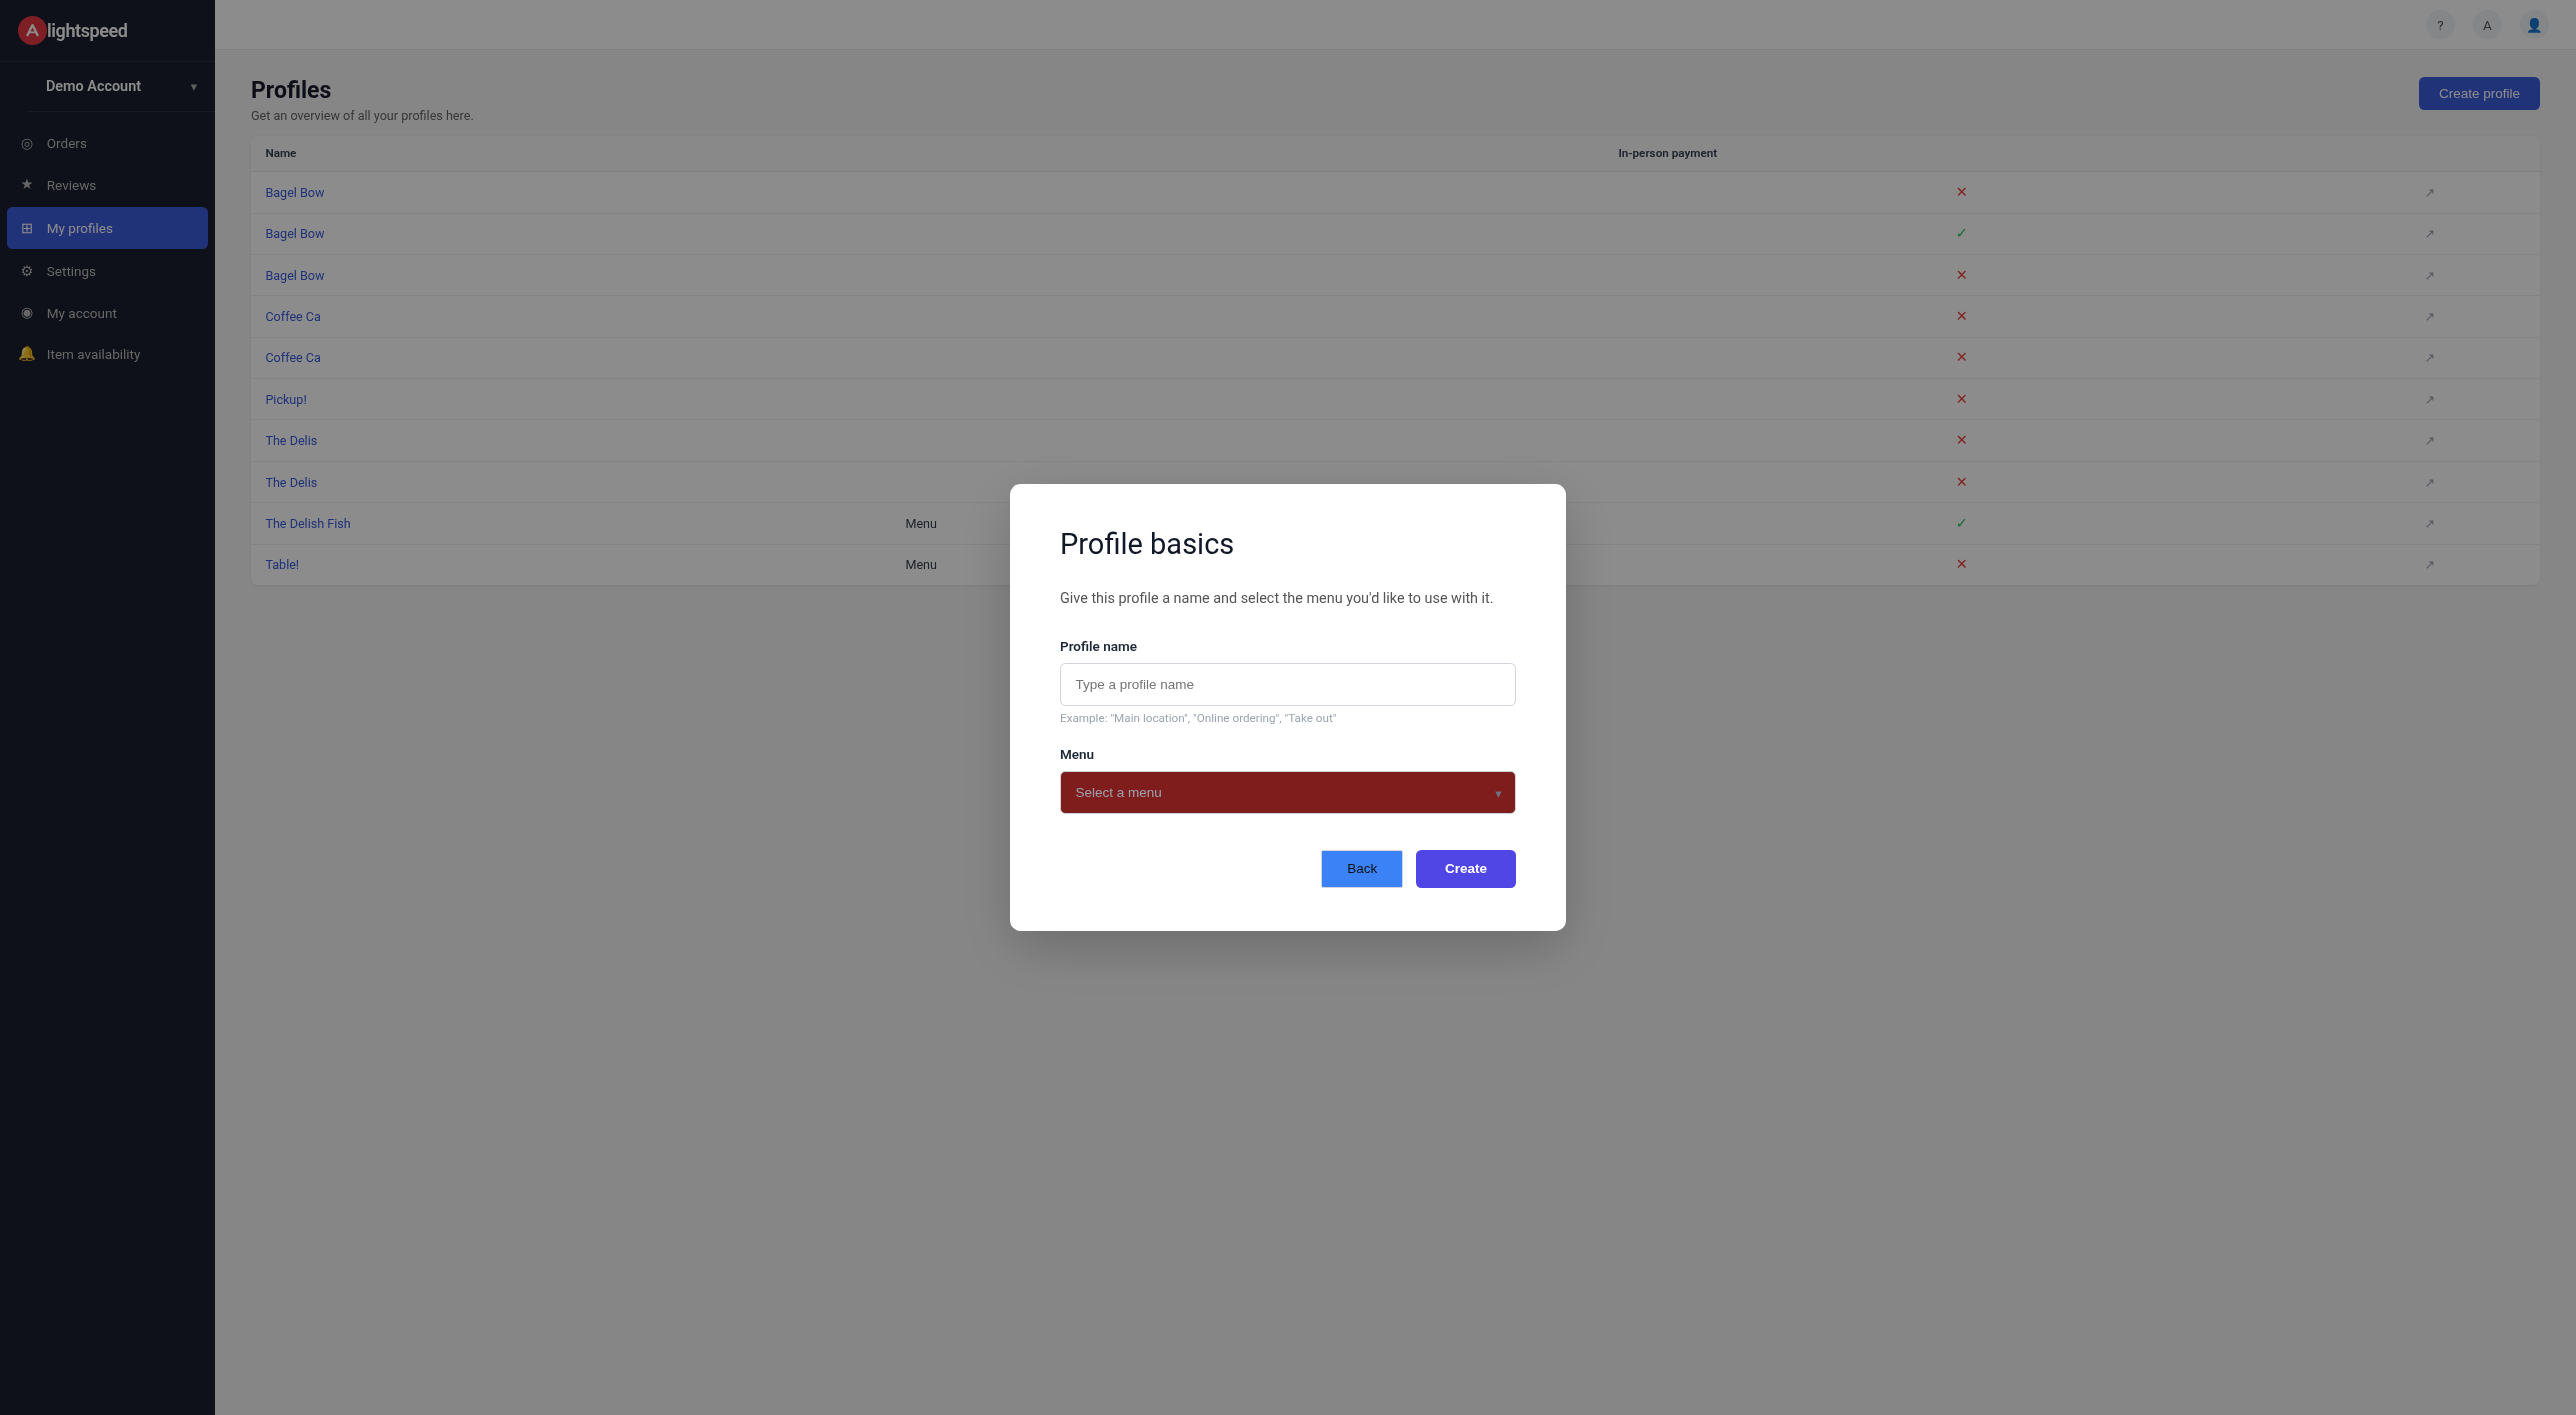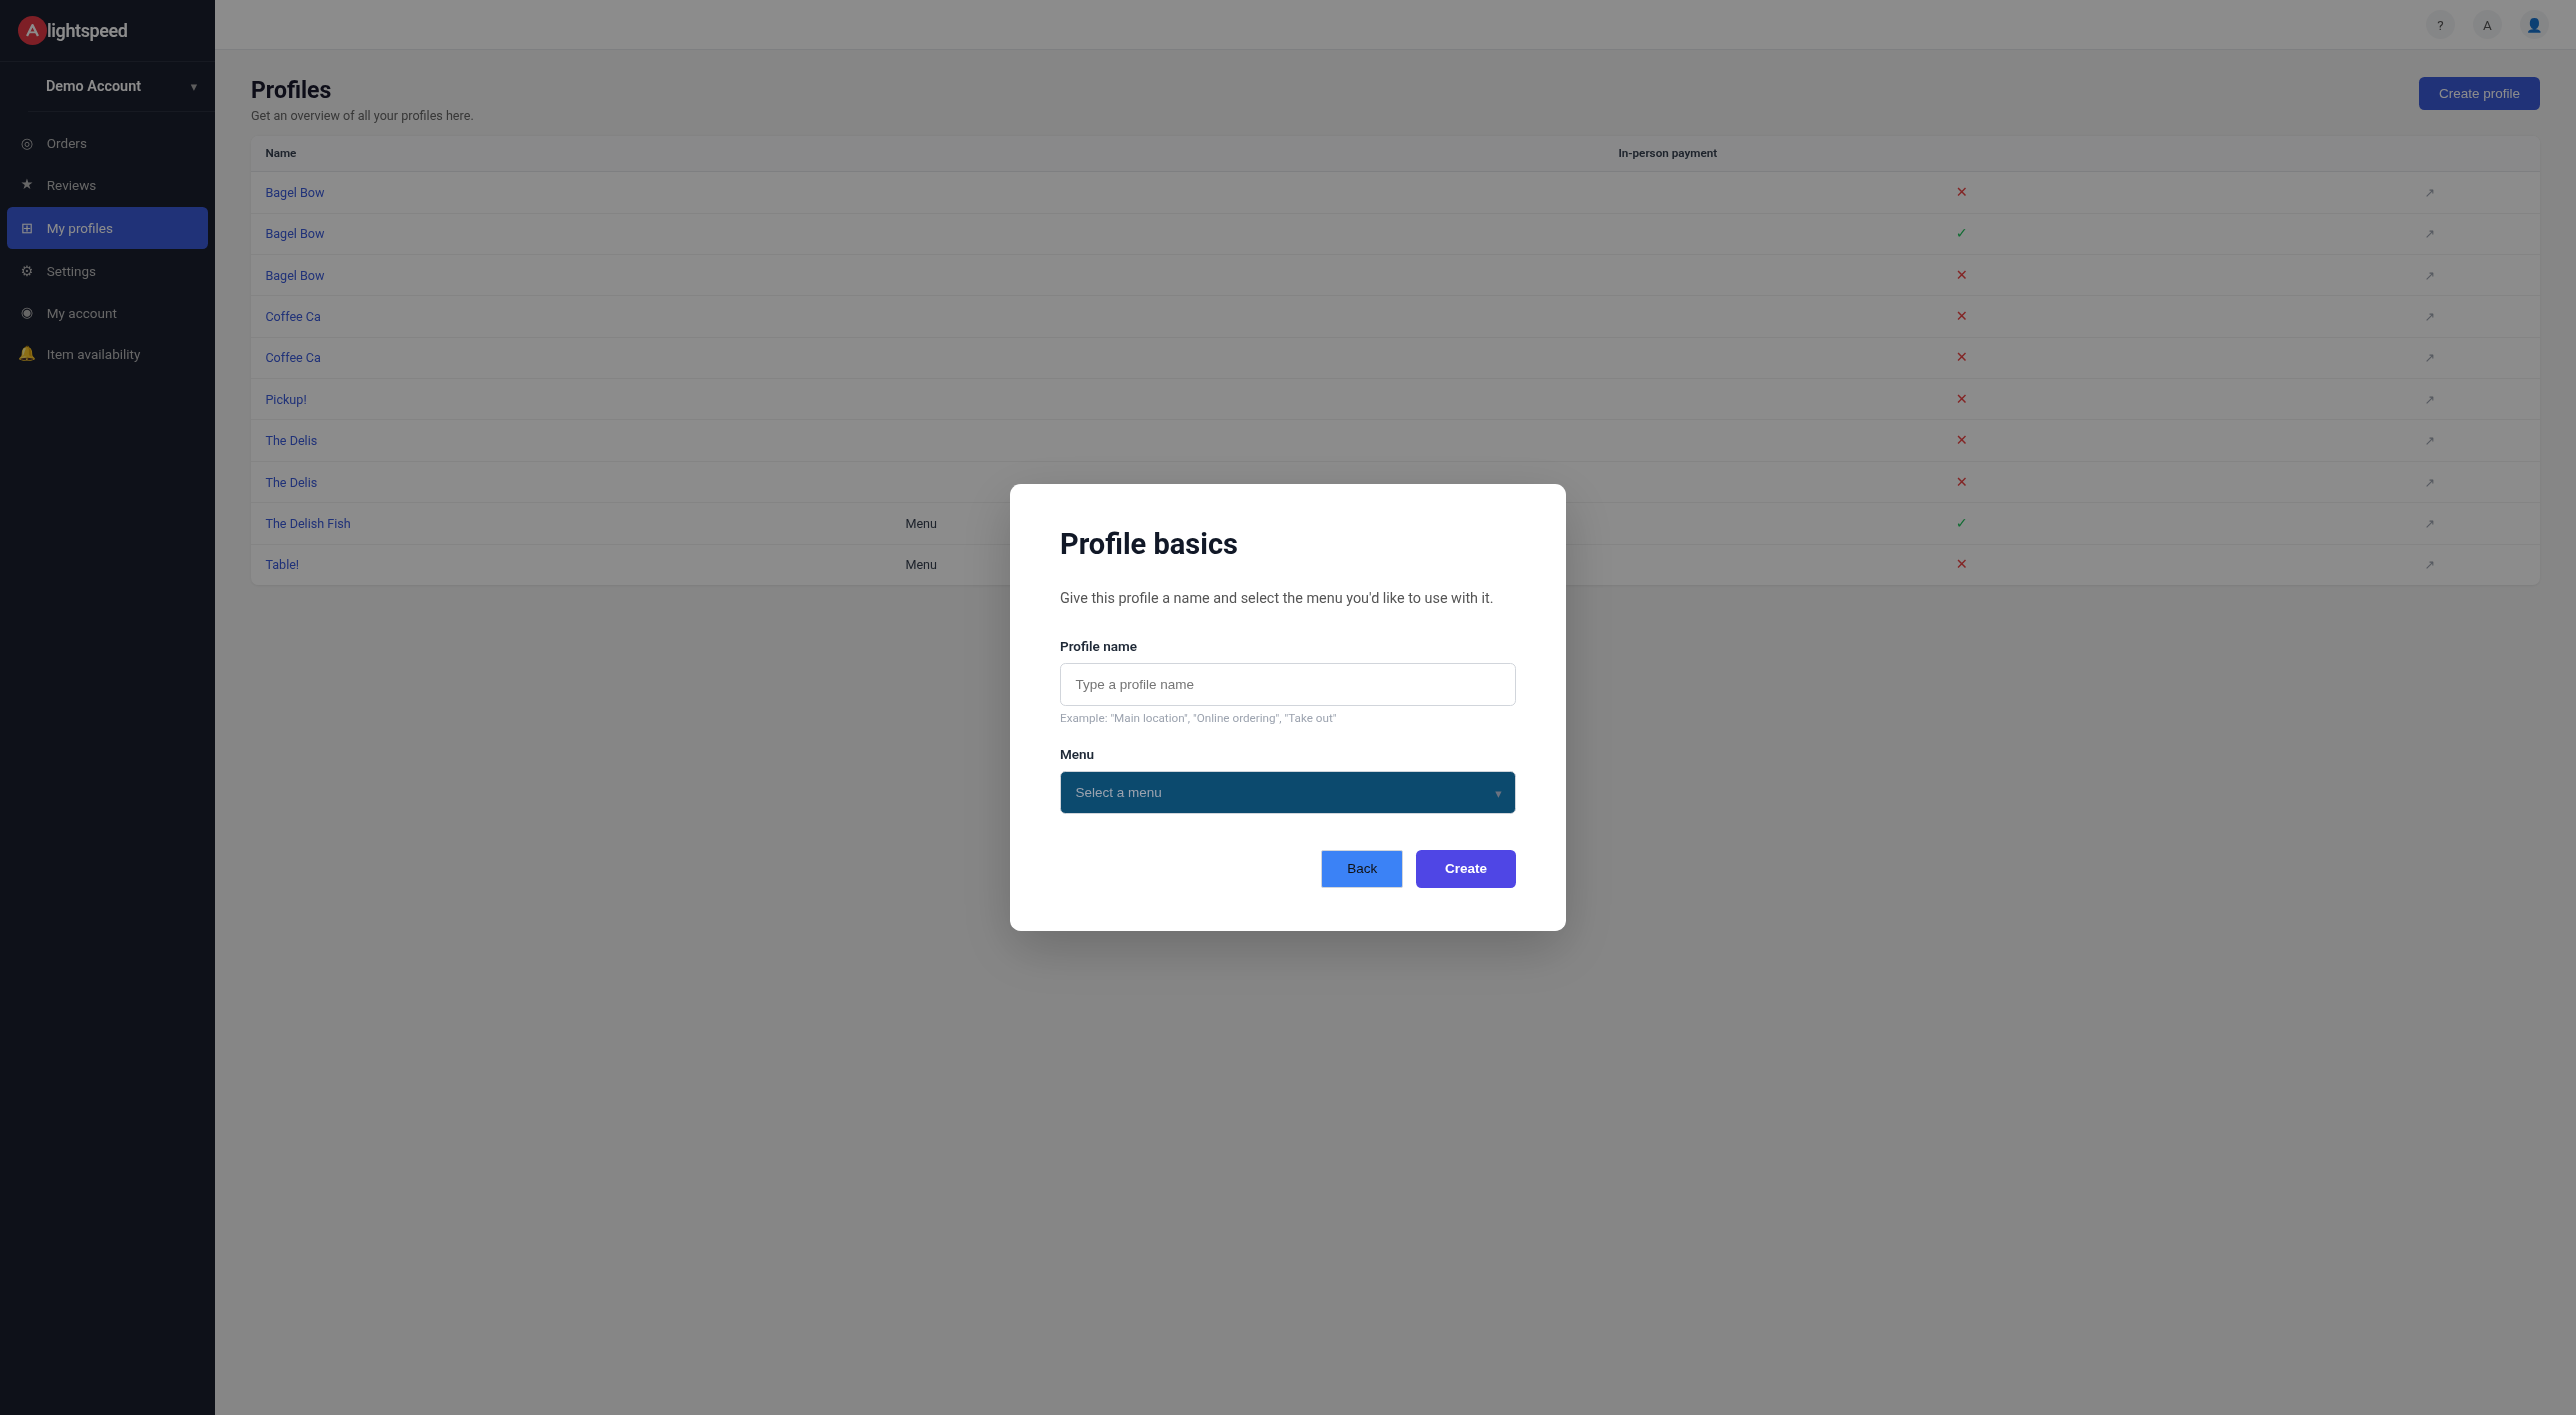--- a/index.html
+++ b/index.html
@@ -195,21 +195,21 @@
     .modal {
       background: #fff;
       border-radius: 10.8px;
       padding: 43px 50px;
       width: 556px;
       max-width: 90vw;
       box-shadow: 0 18px 54px rgba(0,0,0,0.2);
     }
     .modal-title {
       font-size: 29px;
-      font-weight: 700;
+      font-weight: 400;
       color: #111827;
       margin-bottom: 27px;
     }
     .modal-subtitle {
       font-size: 14.4px;
       color: #555;
       margin-bottom: 29px;
       line-height: 1.5;
     }
     .form-label {
@@ -240,21 +240,21 @@
     }
     .form-select {
       width: 100%;
       padding: 12.6px 14.4px;
       border: 1.3px solid #d1d5db;
       border-radius: 5.4px;
       font-size: 13.5px;
       color: #9ca3af;
       outline: none;
       appearance: none;
-      background: #0c4a6e;
+      background: #7f1d1d;
       cursor: pointer;
     }
     .select-arrow {
       position: absolute;
       right: 14.4px;
       top: 50%;
       transform: translateY(-50%);
       color: #6b7280;
       pointer-events: none;
       font-size: 12.6px;

